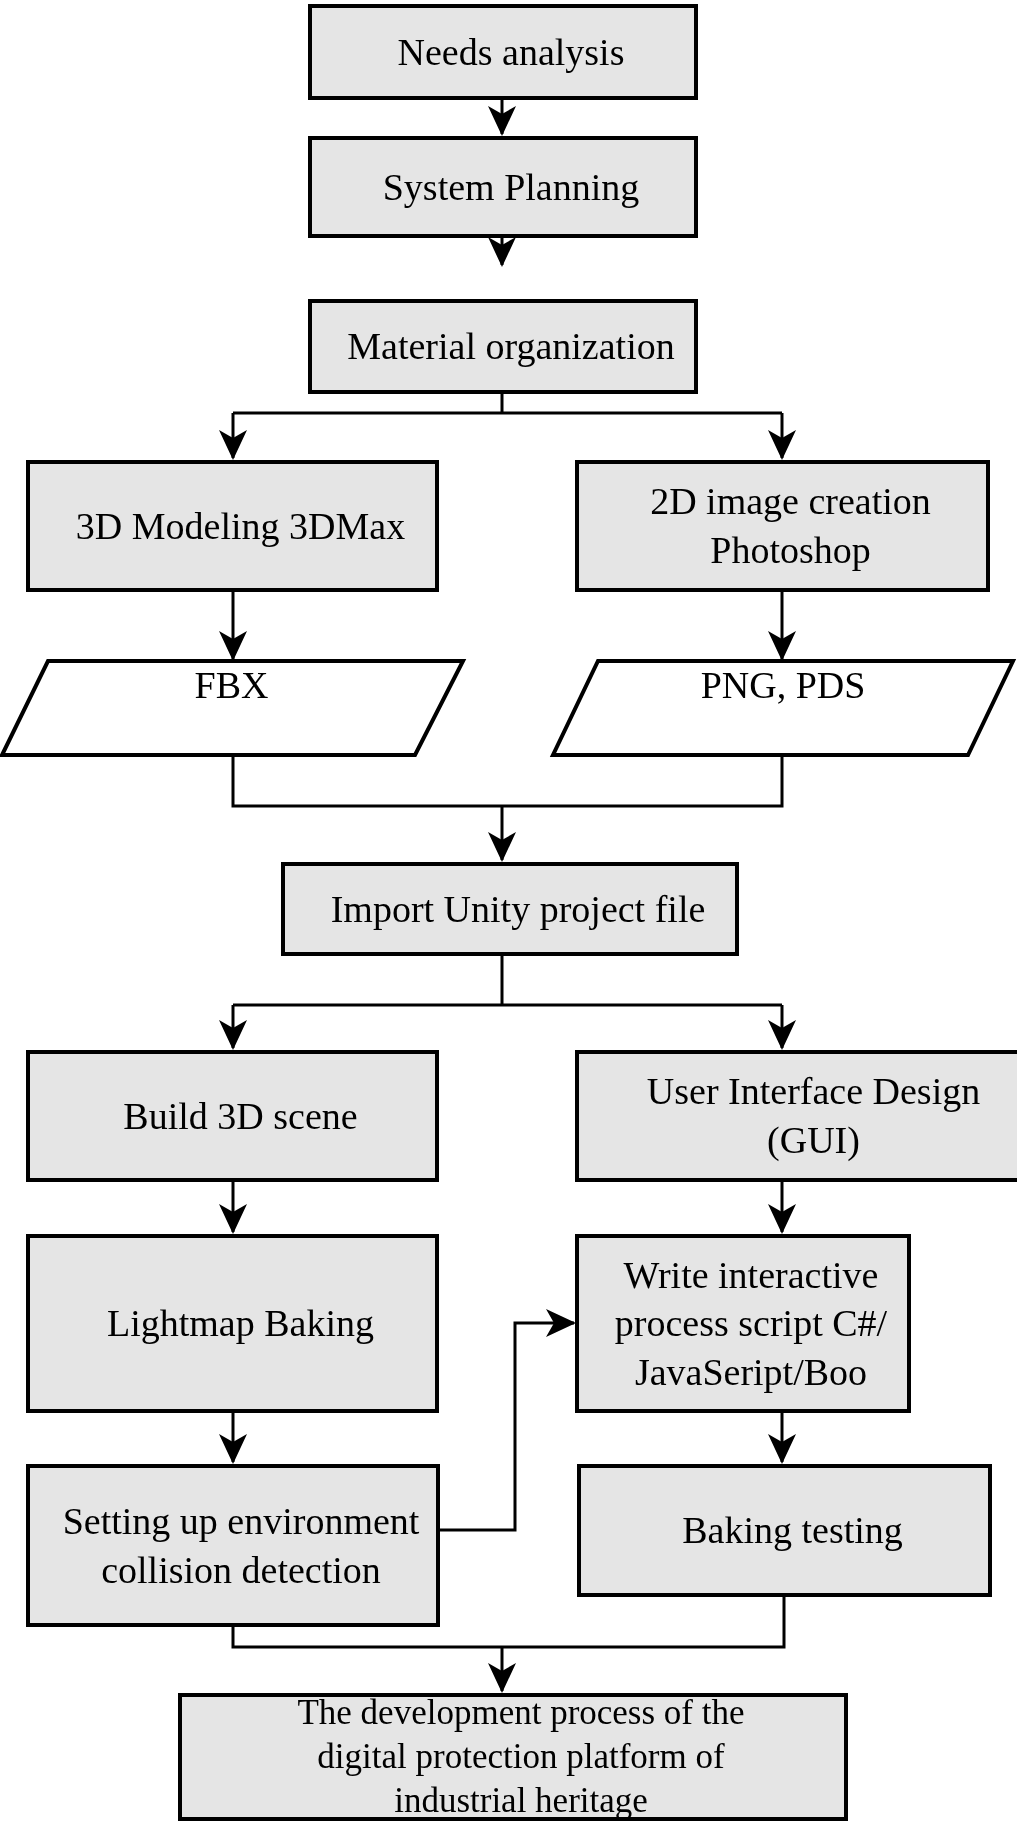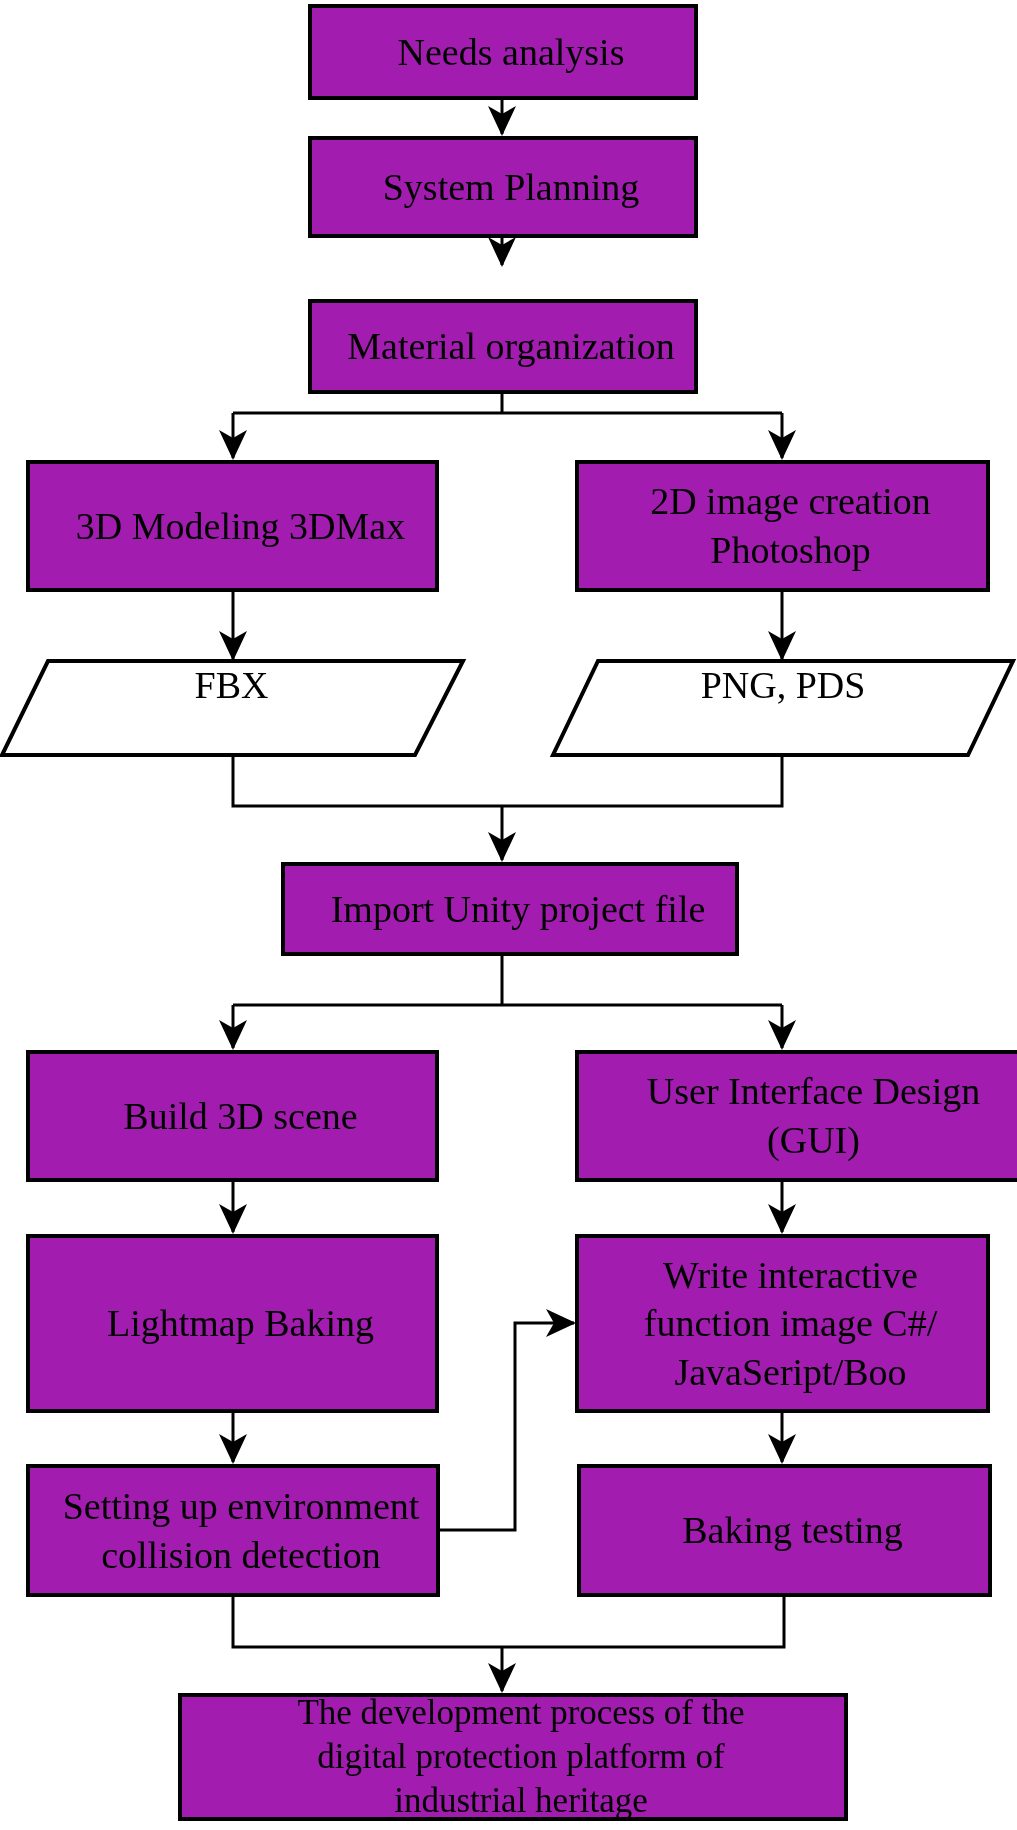--- a/index.html
+++ b/index.html
@@ -18,21 +18,21 @@
   }
   .connector-layer {
     position: absolute;
     left: 0;
     top: 0;
   }
   .node {
     position: absolute;
     box-sizing: border-box;
     border: 4px solid #000000;
-    background: #a21caf;
+    background: #e5e5e5;
     display: flex;
     flex-direction: column;
     justify-content: center;
     align-items: center;
     text-align: center;
     font-size: 38px;
     line-height: 1.28;
     padding-left: 16px;
   }
   .shape-label {
@@ -132,27 +132,27 @@
 
   <div class="node" style="left:575px; top:1050px; width:461px; height:132px;">
     <span class="ln">User Interface Design</span>
     <span class="ln">(GUI)</span>
   </div>
 
   <div class="node" style="left:26px; top:1234px; width:413px; height:179px;">
     <span class="ln">Lightmap Baking</span>
   </div>
 
-  <div class="node" style="left:575px; top:1234px; width:415px; height:179px;">
+  <div class="node" style="left:575px; top:1234px; width:336px; height:179px;">
     <span class="ln">Write interactive</span>
-    <span class="ln">function image C#/</span>
+    <span class="ln">process script C#/</span>
     <span class="ln">JavaSeript/Boo</span>
   </div>
 
-  <div class="node" style="left:26px; top:1464px; width:414px; height:133px;">
+  <div class="node" style="left:26px; top:1464px; width:414px; height:163px;">
     <span class="ln">Setting up environment</span>
     <span class="ln">collision detection</span>
   </div>
 
   <div class="node" style="left:577px; top:1464px; width:415px; height:133px;">
     <span class="ln">Baking testing</span>
   </div>
 
   <div class="node result-node" style="left:178px; top:1693px; width:670px; height:128px;">
     <span class="ln">The development process of the</span>

